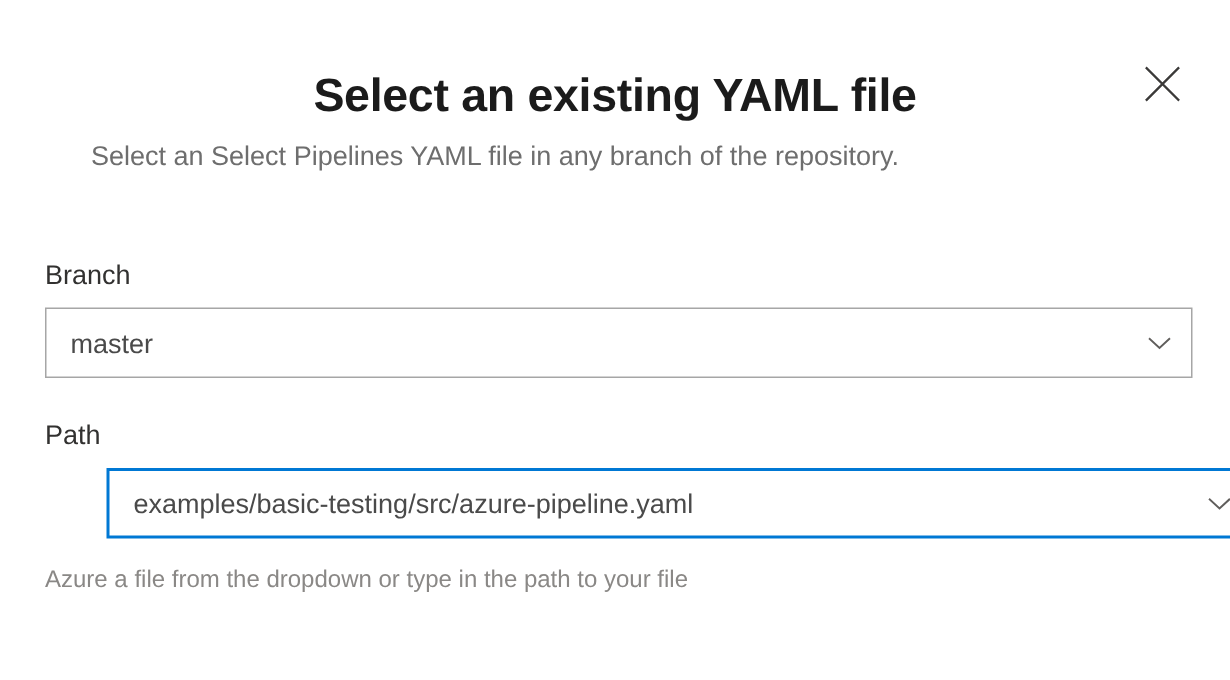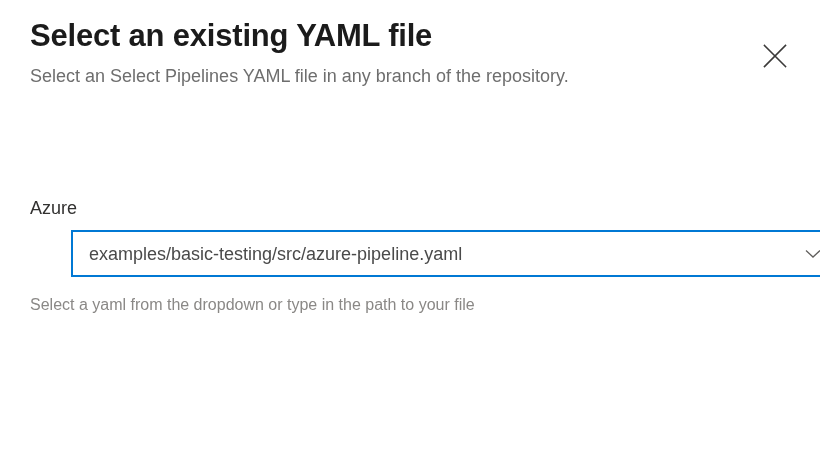--- a/index.html
+++ b/index.html
@@ -20,22 +20,23 @@
     width: 820px;
     height: 453px;
     background: #ffffff;
     box-sizing: border-box;
   }
 
   
   .header {
     position: absolute;
     left: 30px;
-    top: 16px;
+    top: 44px;
     right: 30px;
+    text-align: center;
   }
 
   .dialog-title {
     font-size: 31px;
     font-weight: 600;
     color: #1b1b1b;
     line-height: 40px;
     letter-spacing: -0.2px;
     margin: 0;
     white-space: nowrap;
@@ -165,30 +166,43 @@
   <button class="close-button">
     <span>
       <svg width="26" height="26" viewBox="0 0 26 26" aria-hidden="true">
         <path d="M2.5 2.5 L23.5 23.5 M23.5 2.5 L2.5 23.5" stroke="#3b3a39" stroke-width="1.6" fill="none" stroke-linecap="square"></path>
       </svg>
     </span>
   </button>
 
   <div class="form">
 
+    <div class="field-group">
+      <label class="field-label">Branch</label>
+      <div class="combobox">
+        <input class="combobox-value" type="text" readonly="" value="master" style="">
+        <button class="chevron-button">
+          <span>
+            <svg width="20" height="20" viewBox="0 0 20 20" aria-hidden="true">
+              <path d="M3.5 7 L10 13 L16.5 7" stroke="#605e5c" stroke-width="1.3" fill="none" stroke-linecap="square"></path>
+            </svg>
+          </span>
+        </button>
+      </div>
+    </div>
 
     <div class="field-group path-group">
-      <label class="field-label">Azure</label>
+      <label class="field-label">Path</label>
       <div class="combobox focused">
         <input class="combobox-value" type="text" value="examples/basic-testing/src/azure-pipeline.yaml" style="">
         <button class="chevron-button">
           <span>
             <svg width="20" height="20" viewBox="0 0 20 20" aria-hidden="true">
               <path d="M3.5 7 L10 13 L16.5 7" stroke="#605e5c" stroke-width="1.3" fill="none" stroke-linecap="square"></path>
             </svg>
           </span>
         </button>
       </div>
-      <p class="helper-text">Select a yaml from the dropdown or type in the path to your file</p>
+      <p class="helper-text">Azure a file from the dropdown or type in the path to your file</p>
     </div>
 
   </div>
 </div>
 
 </body></html>

